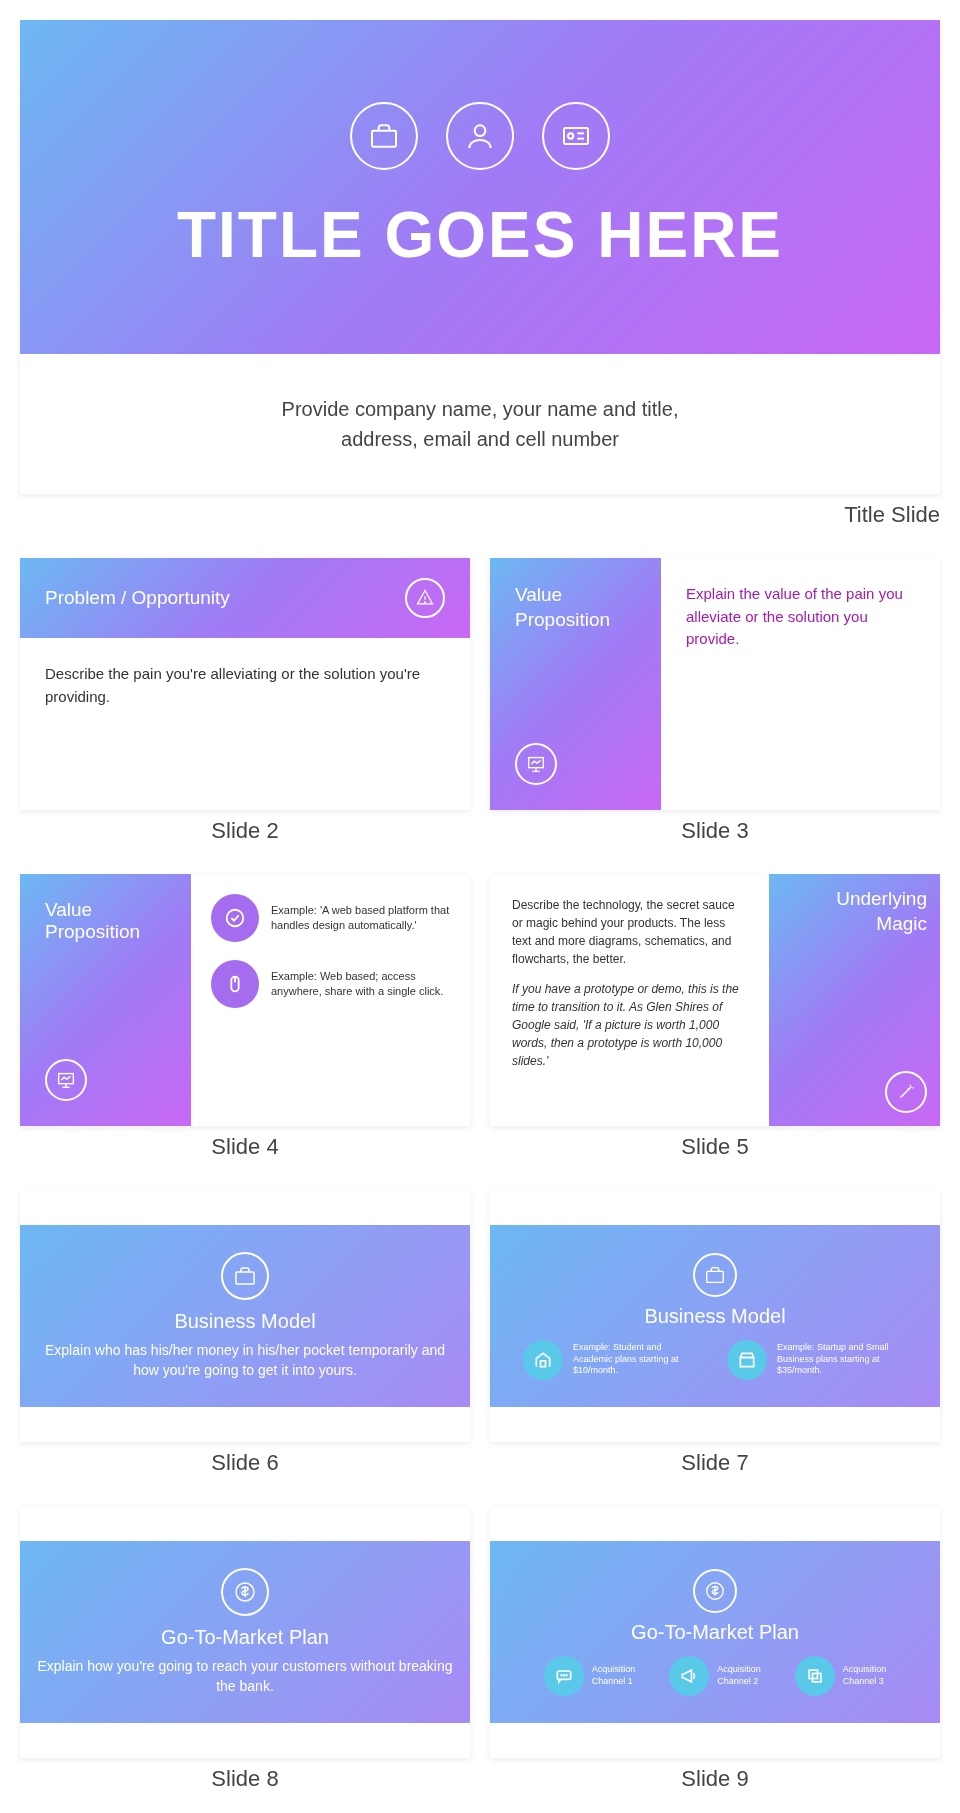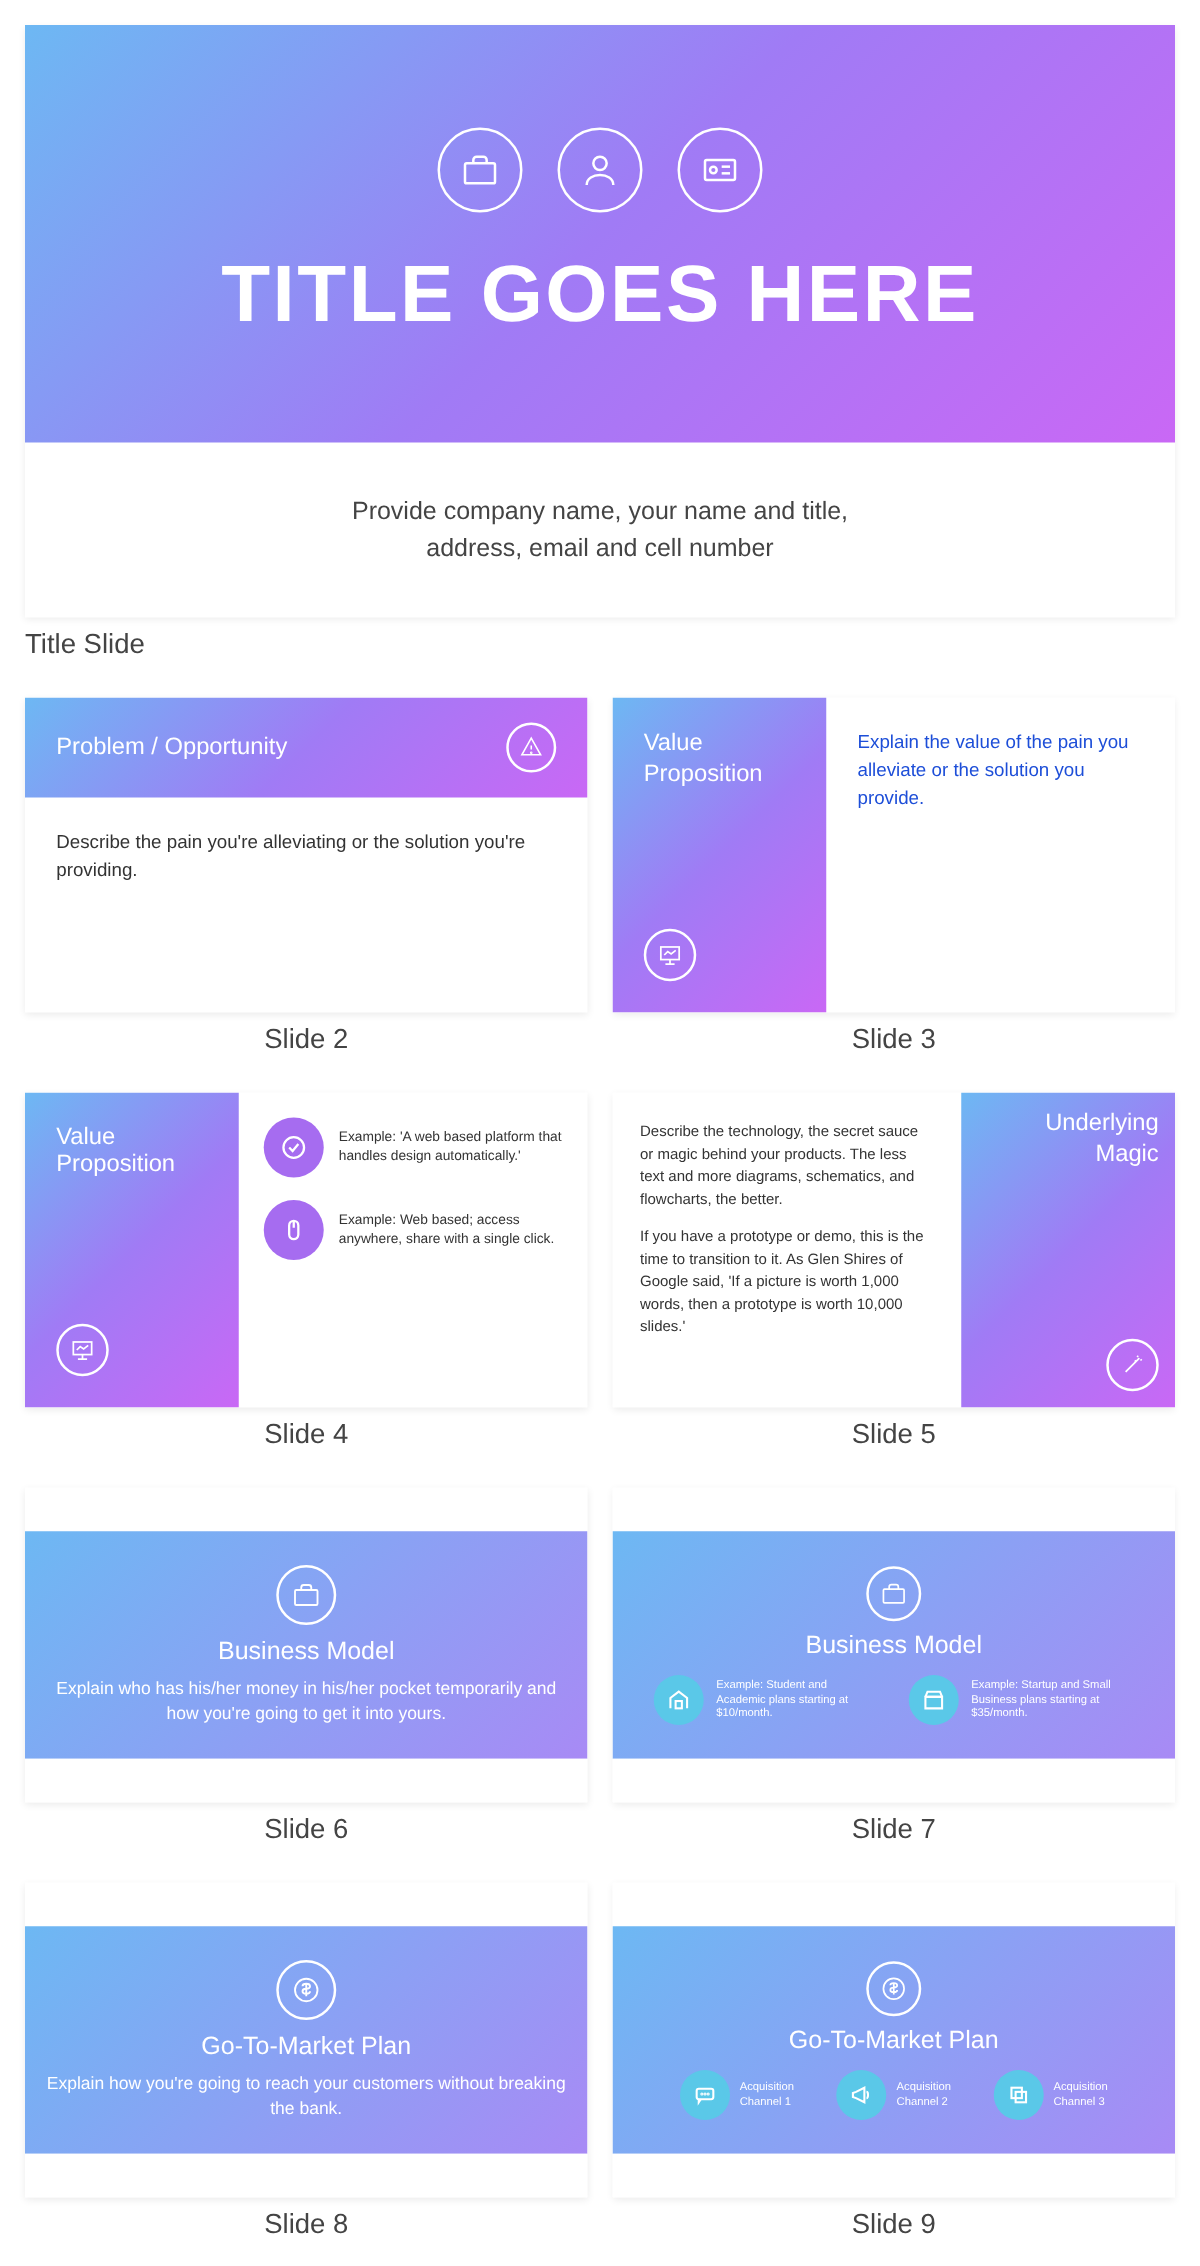--- a/index.html
+++ b/index.html
@@ -1,39 +1,39 @@
 <!DOCTYPE html>
 <html><head>
 <meta charset="utf-8">
 <style>
 *{margin:0;padding:0;box-sizing:border-box}
 body{font-family:'Segoe UI',Arial,sans-serif;background:#fff;width:960px}
 .container{padding:20px}
 .grad{background:linear-gradient(135deg,#6db8f3 0%,#a07bf5 50%,#c968f5 100%)}
 .grad2{background:linear-gradient(135deg,#6db8f3 0%,#a88af5 100%)}
 .slide{background:#fff;box-shadow:0 2px 6px rgba(0,0,0,0.08);margin-bottom:8px}
-.label{text-align:left;font-size:22px;color:#444;margin-bottom:30px}
+.label{text-align:right;font-size:22px;color:#444;margin-bottom:30px}
 .title-slide .top{height:334px;display:flex;flex-direction:column;align-items:center;justify-content:center;color:#fff}
 .icon-row{display:flex;gap:28px;margin-bottom:28px}
 .circ{width:68px;height:68px;border:2px solid #fff;border-radius:50%;display:flex;align-items:center;justify-content:center}
 .circ svg{width:32px;height:32px;stroke:#fff;fill:none;stroke-width:1.5}
 .main-title{font-size:64px;font-weight:600;letter-spacing:2px}
 .title-slide .bot{padding:40px;text-align:center;font-size:20px;color:#444;line-height:1.5}
 .grid{display:flex;gap:20px;margin-bottom:8px}
 .small-slide{flex:1;height:252px;box-shadow:0 2px 6px rgba(0,0,0,0.08);background:#fff;overflow:hidden}
 .label-row{display:flex;gap:20px;margin-bottom:30px}
 .label-row div{flex:1;text-align:center;font-size:22px;color:#444}
 .s2 .hdr{height:80px;display:flex;align-items:center;justify-content:space-between;padding:0 25px;color:#fff;font-size:19px}
 .s2 .hdr .ic{width:40px;height:40px;border:2px solid #fff;border-radius:50%;display:flex;align-items:center;justify-content:center}
 .s2 .bod{padding:25px;font-size:15px;color:#333;line-height:1.5}
 .s3{display:flex}
 .s3 .lft{width:38%;display:flex;flex-direction:column;justify-content:space-between;padding:25px;color:#fff}
 .s3 .lft .t{font-size:19px;line-height:1.3}
 .s3 .lft .ic{width:42px;height:42px;border:2px solid #fff;border-radius:50%;display:flex;align-items:center;justify-content:center}
-.s3 .rt{width:62%;padding:25px;font-size:15px;color:#1d4ed8;line-height:1.5}
+.s3 .rt{width:62%;padding:25px;font-size:15px;color:#a21caf;line-height:1.5}
 .s4{display:flex}
 .s4 .lft{width:38%;display:flex;flex-direction:column;justify-content:space-between;padding:25px;color:#fff}
 .s4 .lft .t{font-size:19px}
 .s4 .lft .ic{width:42px;height:42px;border:2px solid #fff;border-radius:50%;display:flex;align-items:center;justify-content:center}
 .s4 .rt{width:62%;padding:20px 20px;display:flex;flex-direction:column;gap:18px}
 .s4 .item{display:flex;gap:12px;align-items:center}
 .s4 .pcirc{width:48px;height:48px;flex-shrink:0;border-radius:50%;background:#a66cf0;display:flex;align-items:center;justify-content:center}
 .s4 .pcirc svg{width:22px;height:22px;stroke:#fff;fill:none;stroke-width:2}
 .s4 .txt{font-size:11px;color:#333;line-height:1.4}
 .s5{display:flex}
@@ -165,21 +165,21 @@
                 <line x1="12" y1="4" x2="12" y2="10"></line>
               </svg>
             </div>
             <div class="txt">Example: Web based; access anywhere, share with a single click.</div>
           </div>
 </div>
 </div>
 <div class="small-slide s5">
 <div class="lft">
 <p>Describe the technology, the secret sauce or magic behind your products. The less text and more diagrams, schematics, and flowcharts, the better.</p>
-<p style="">If you have a prototype or demo, this is the time to transition to it. As Glen Shires of Google said, 'If a picture is worth 1,000 words, then a prototype is worth 10,000 slides.'</p>
+<p style="font-style:italic">If you have a prototype or demo, this is the time to transition to it. As Glen Shires of Google said, 'If a picture is worth 1,000 words, then a prototype is worth 10,000 slides.'</p>
 </div>
 <div class="rt grad">
 <div class="t" style="white-space:pre-line">Underlying
 Magic</div>
 <div class="ic">
             <svg viewBox="0 0 24 24" width="22" height="22">
               <line x1="6" y1="18" x2="18" y2="6"></line>
               <path d="M16 4l1 1M19 7l1 1M15 9l-1-1"></path>
             </svg>
           </div>

